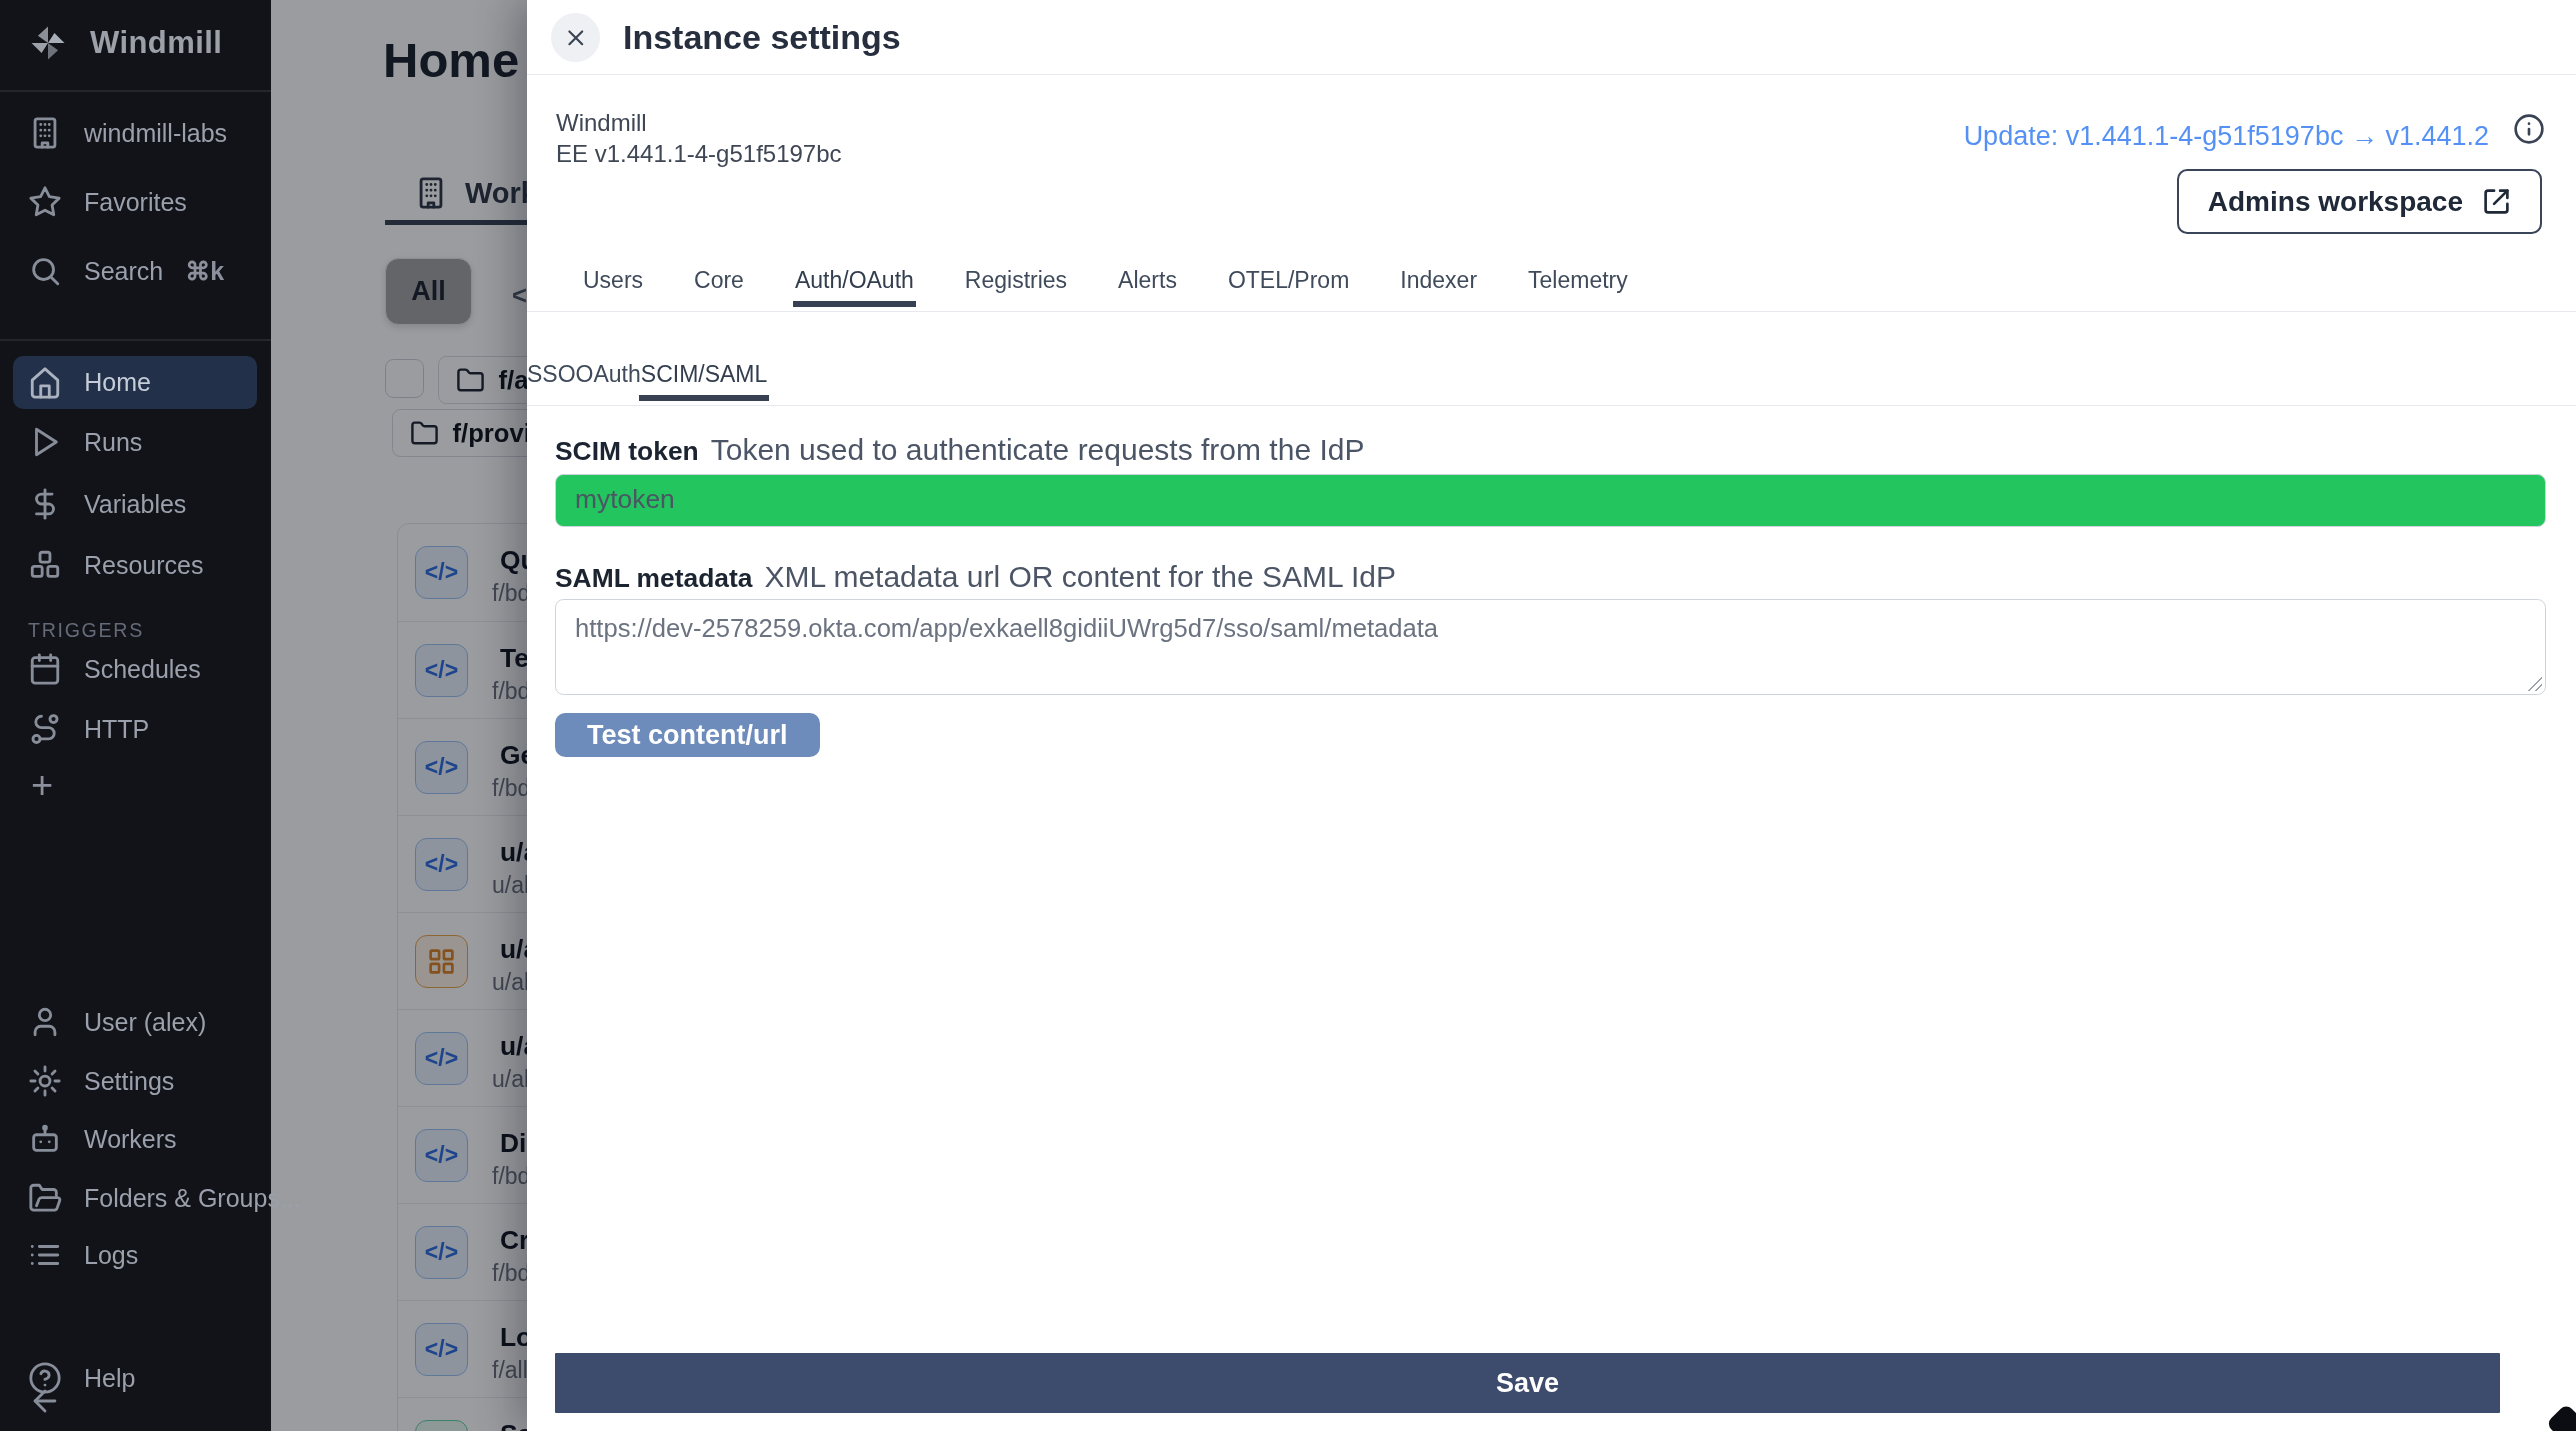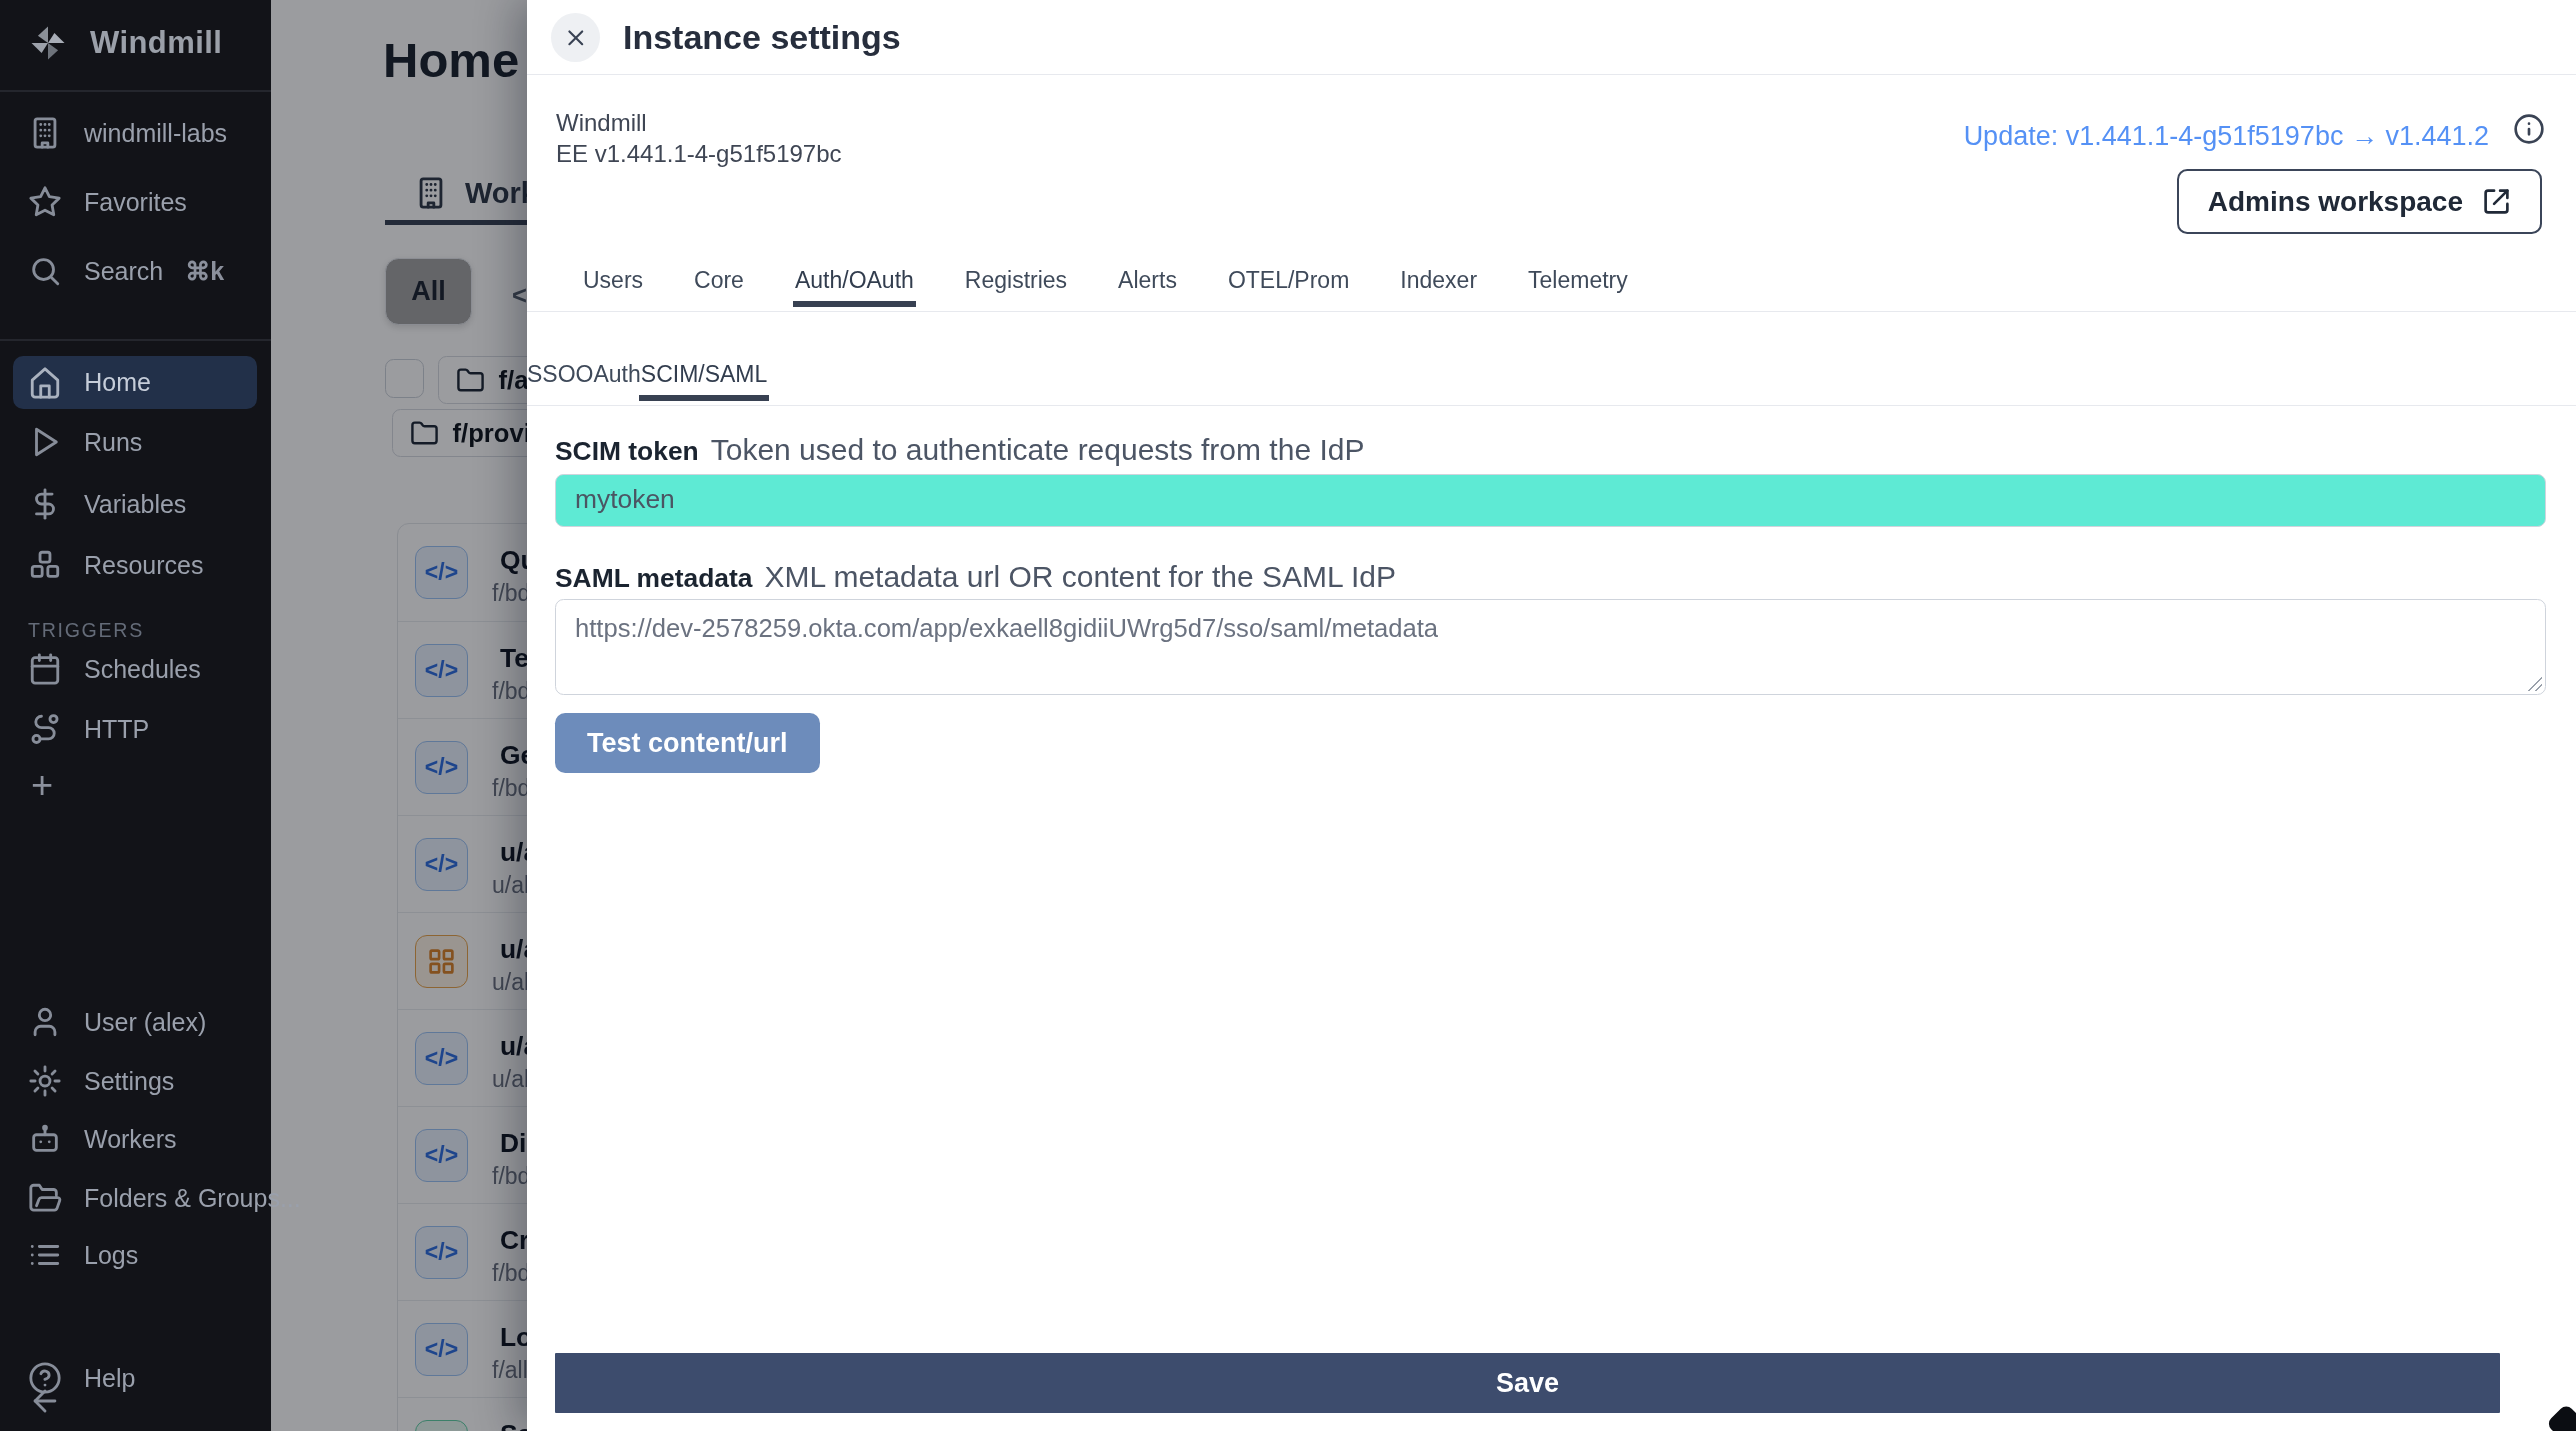--- a/index.html
+++ b/index.html
@@ -74,27 +74,27 @@
     display:flex; align-items:flex-start; gap:51px; padding-left:56px; }
   .subtabs-row { position:absolute; left:0; right:0; top:350px; height:56px; border-bottom:1.7px solid #e7e9ee;
     display:flex; align-items:flex-start; }
   .tab { position:relative; font-size:23px; color:#3f4a5a; line-height:49px; white-space:nowrap; }
   .tab.active { color:#323d4e; }
   .tab.active::after { content:""; position:absolute; left:-1.7px; right:-1.7px; bottom:-1.7px; height:6px; background:#384152; }
   .field-label { position:absolute; left:28px; display:flex; align-items:baseline; gap:12px; white-space:nowrap; }
   .field-label .lbl { font-size:26.4px; font-weight:bold; color:#1b2430; }
   .field-label .desc { font-size:30px; color:#4c5565; }
   .text-input { position:absolute; left:28px; width:1991px; height:53px; border:1.7px solid #cfd4dc; border-radius:8.5px;
-    background:#5eead4; font-size:26.4px; color:#4b5563; line-height:49px; padding-left:19px; }
+    background:#22c55e; font-size:26.4px; color:#4b5563; line-height:49px; padding-left:19px; }
   .text-area { position:absolute; left:28px; top:599px; width:1991px; height:96px; border:1.7px solid #cfd4dc; border-radius:8.5px;
     background:#fff; font-size:25.6px; color:#6b7280; padding:12px 19px; line-height:32px; }
   .resize-handle { position:absolute; right:2.6px; bottom:2.6px; width:17px; height:17px;
     background:repeating-linear-gradient(135deg, transparent 0 3.4px, #9aa1ab 3.4px 5.1px);
     clip-path:polygon(100% 0, 100% 100%, 0 100%); }
-  .test-btn { position:absolute; left:28px; top:713px; height:60px; padding:0 32px; border-radius:10.2px;
+  .test-btn { position:absolute; left:28px; top:713px; height:44px; padding:0 32px; border-radius:10.2px;
     background:#6d8cbb; color:#fff; font-size:27px; font-weight:bold; display:flex; align-items:center; }
   .save-btn { position:absolute; left:28px; top:1353px; width:1945px; height:60px; border-radius:1px;
     background:#3d4c6d; color:#fff; font-size:27px; font-weight:600; display:flex; align-items:center; justify-content:center; }
   .cursor { position:absolute; right:-8.5px; bottom:-8.5px; width:34px; height:29px; background:#0b0d12;
     border-radius:7.7px; transform:rotate(45deg); z-index:6; }
 </style>
 </head>
 <body>
 
 <div class="screen">

